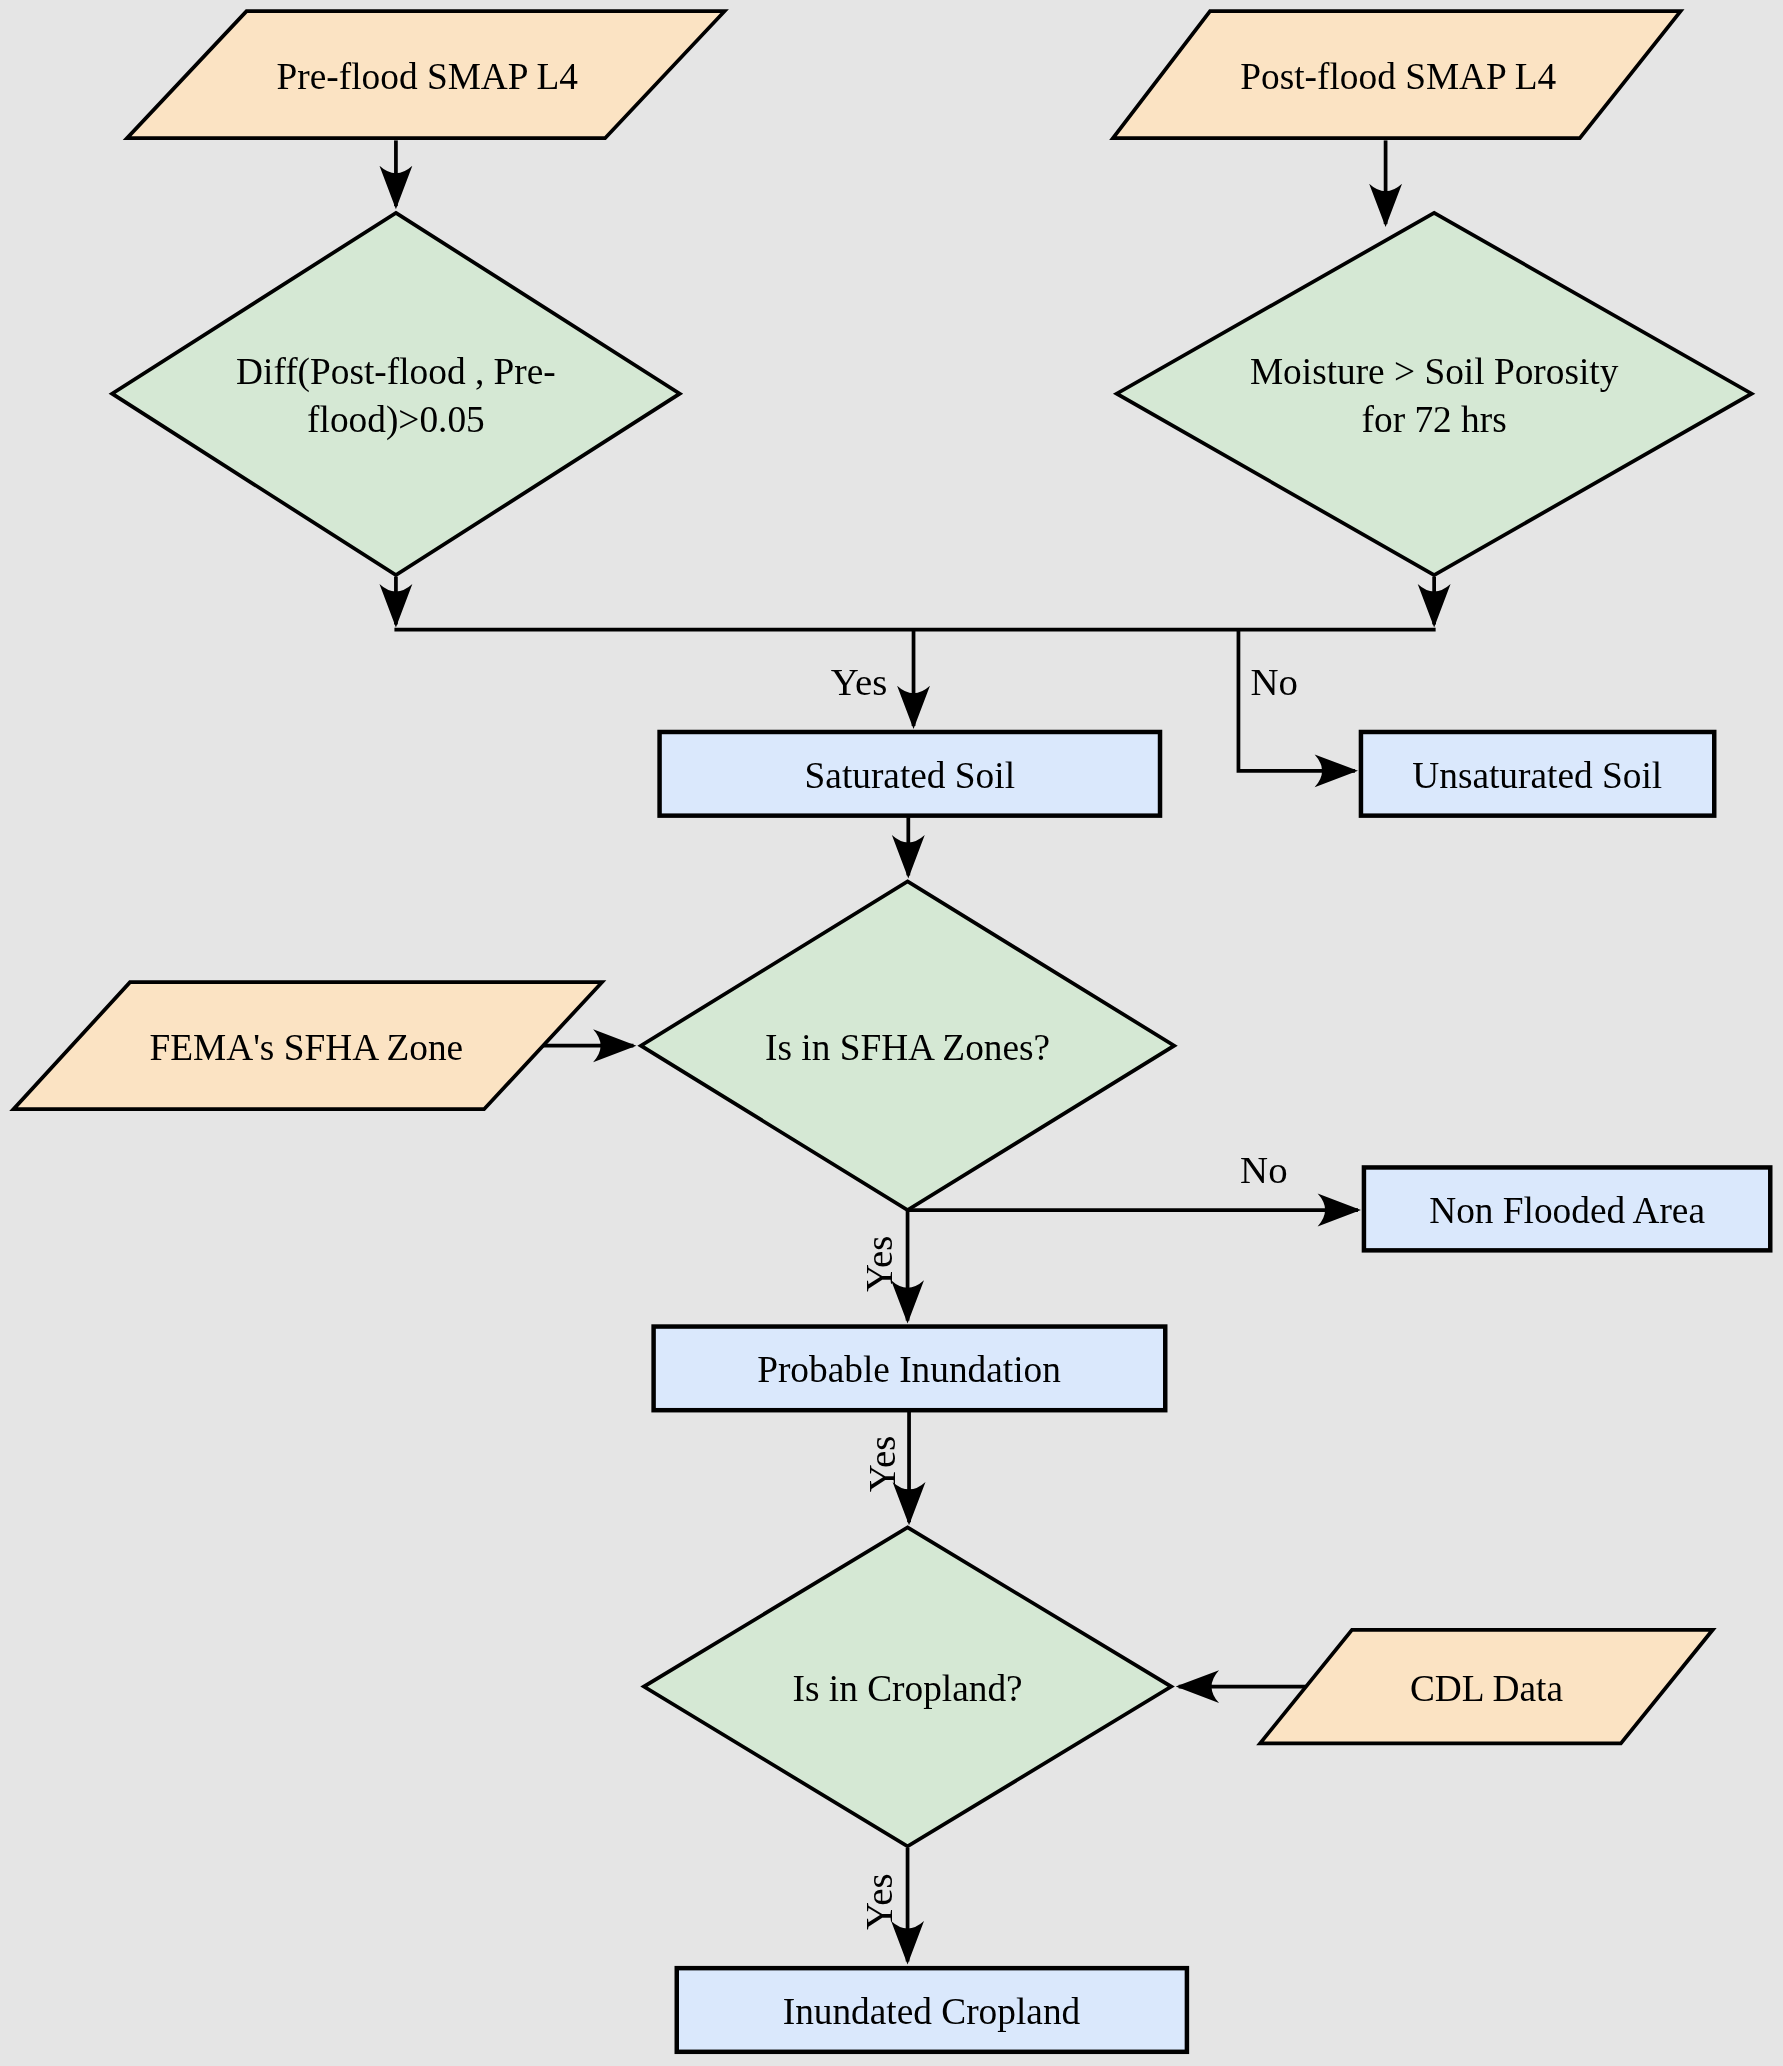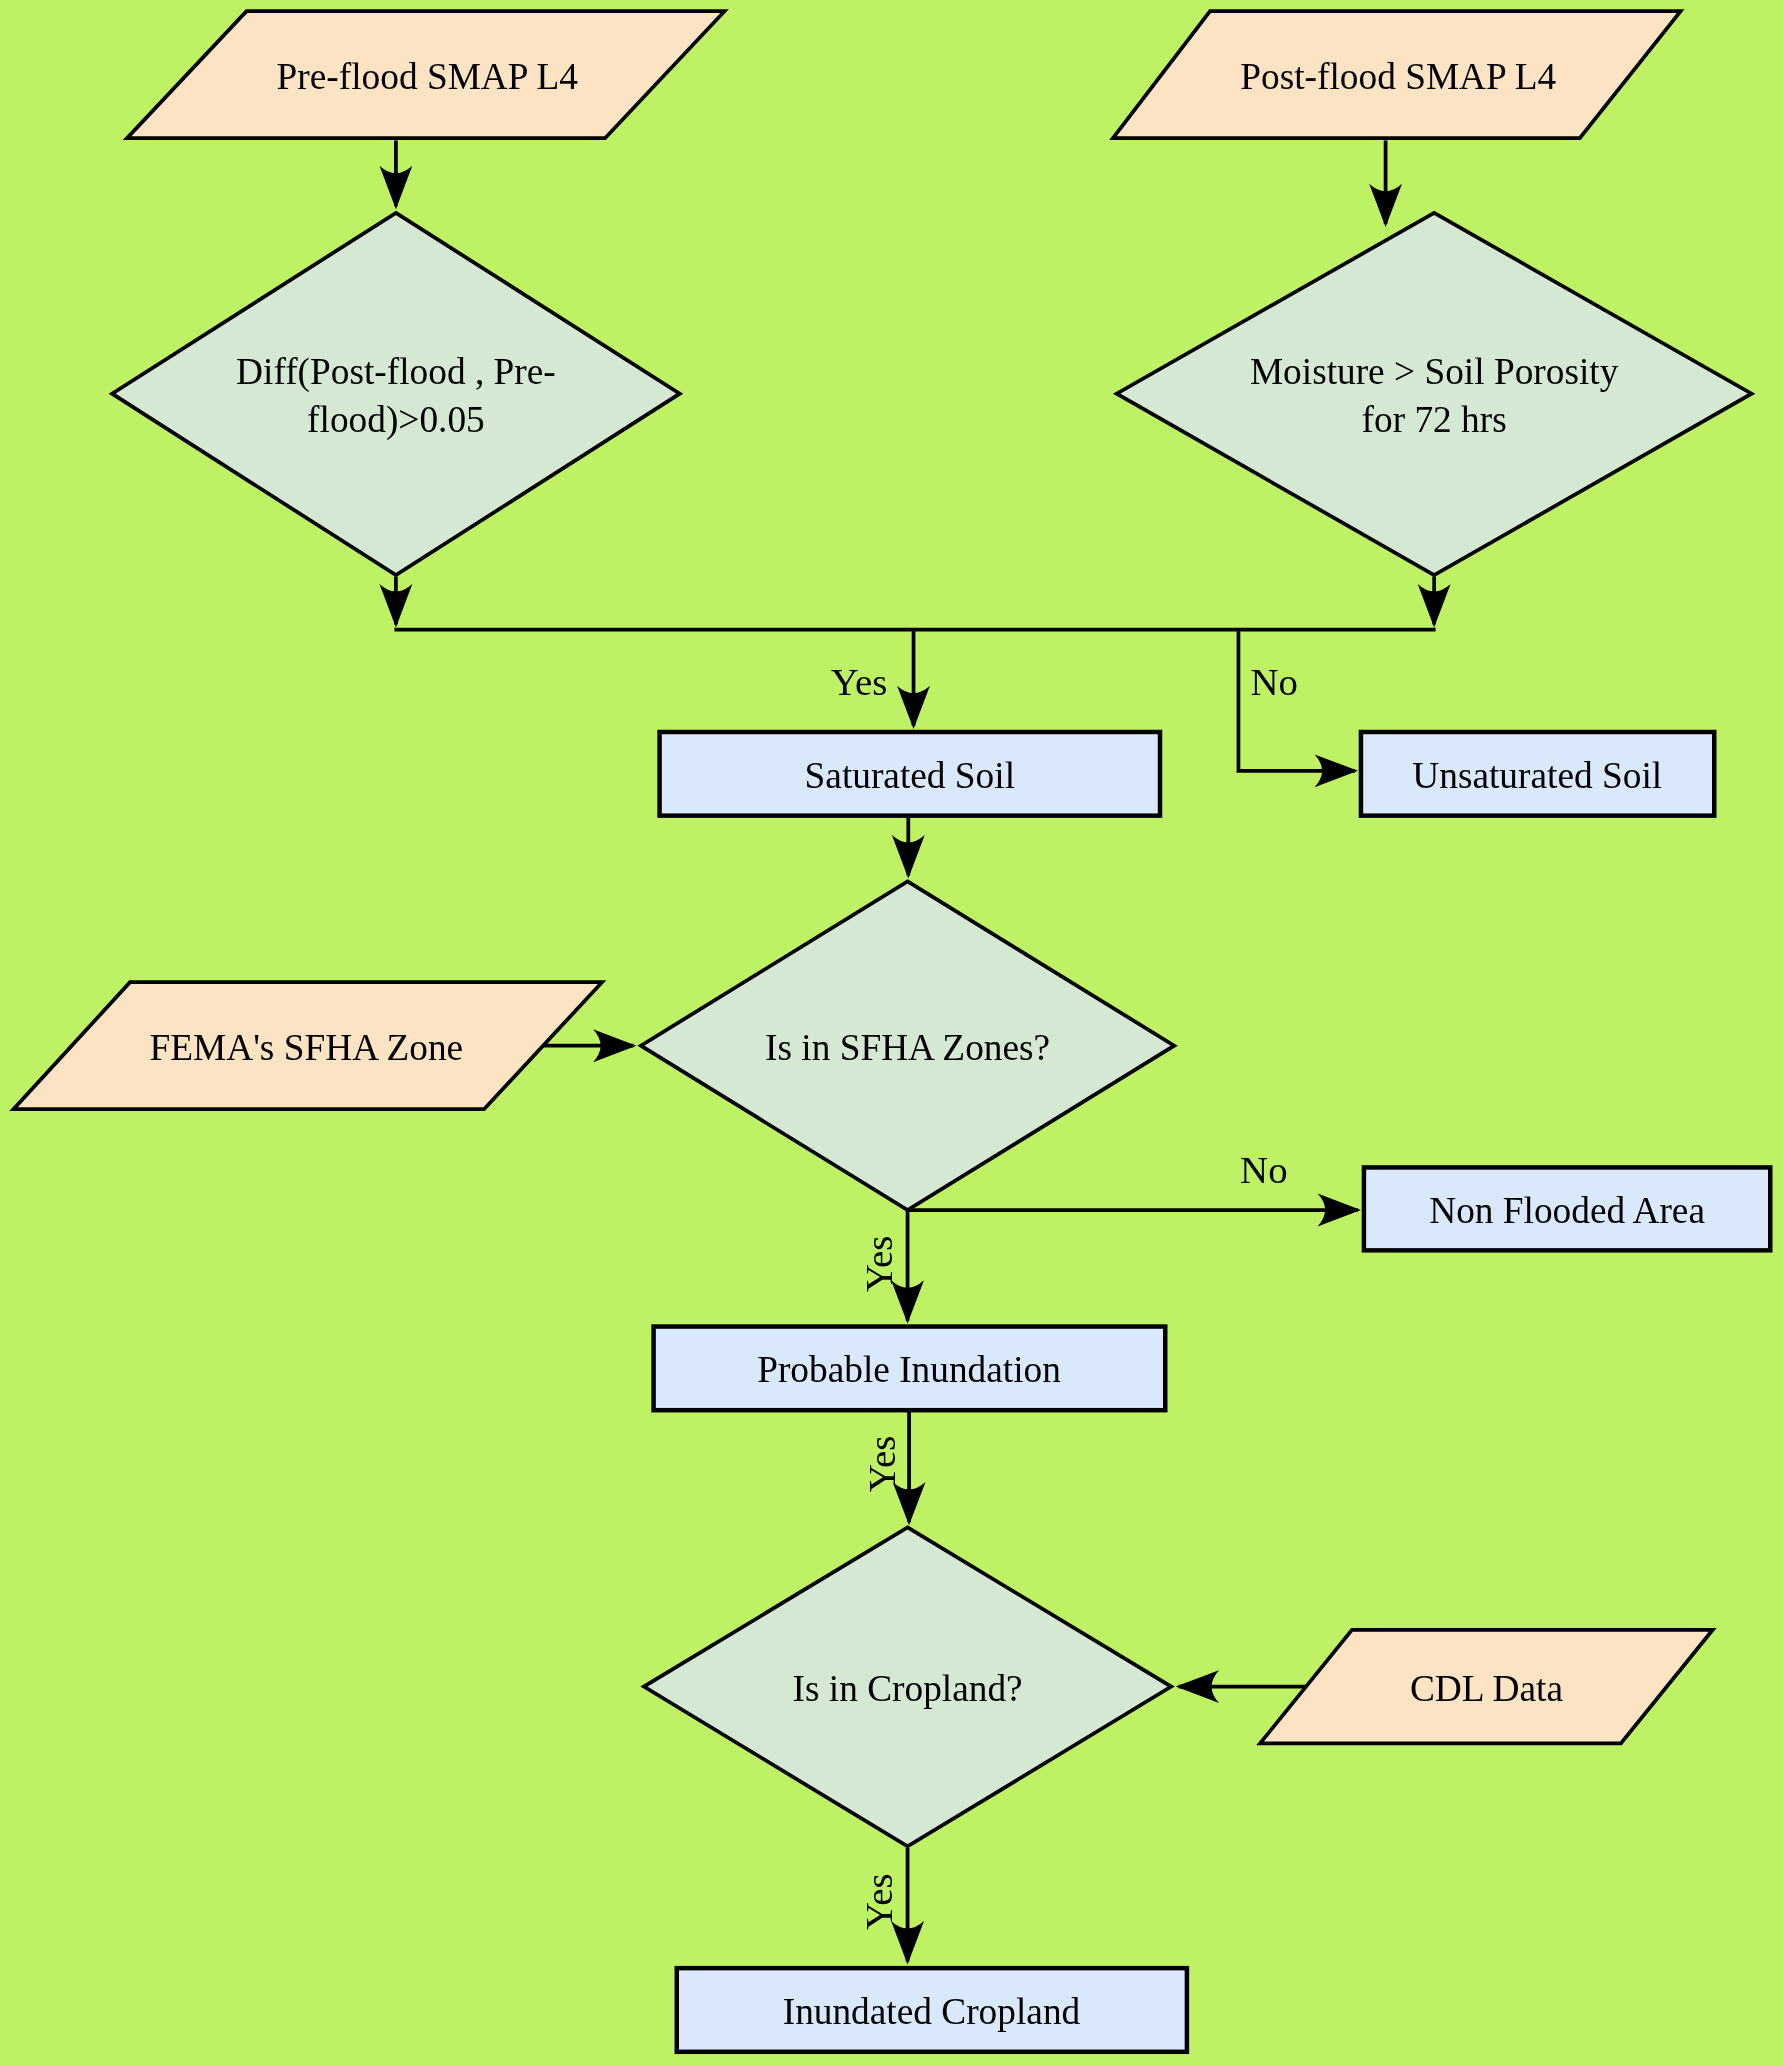--- a/index.html
+++ b/index.html
@@ -3,21 +3,21 @@
 <meta charset="utf-8">
 <style>
   html, body {
     margin: 0;
     padding: 0;
     background: #ffffff;
   }
   .canvas-wrap {
     width: 1783px;
     height: 2066px;
-    background: #bef264;
+    background: #e5e5e5;
   }
   svg text {
     font-family: "Liberation Serif", "DejaVu Serif", serif;
     fill: #000000;
   }
   .node-label { font-size: 50px; }
   .edge-label { font-size: 52px; }
   .shape-input {
     fill: var(--input-fill, #FBE3C3);
     stroke: var(--stroke-color, #000);

